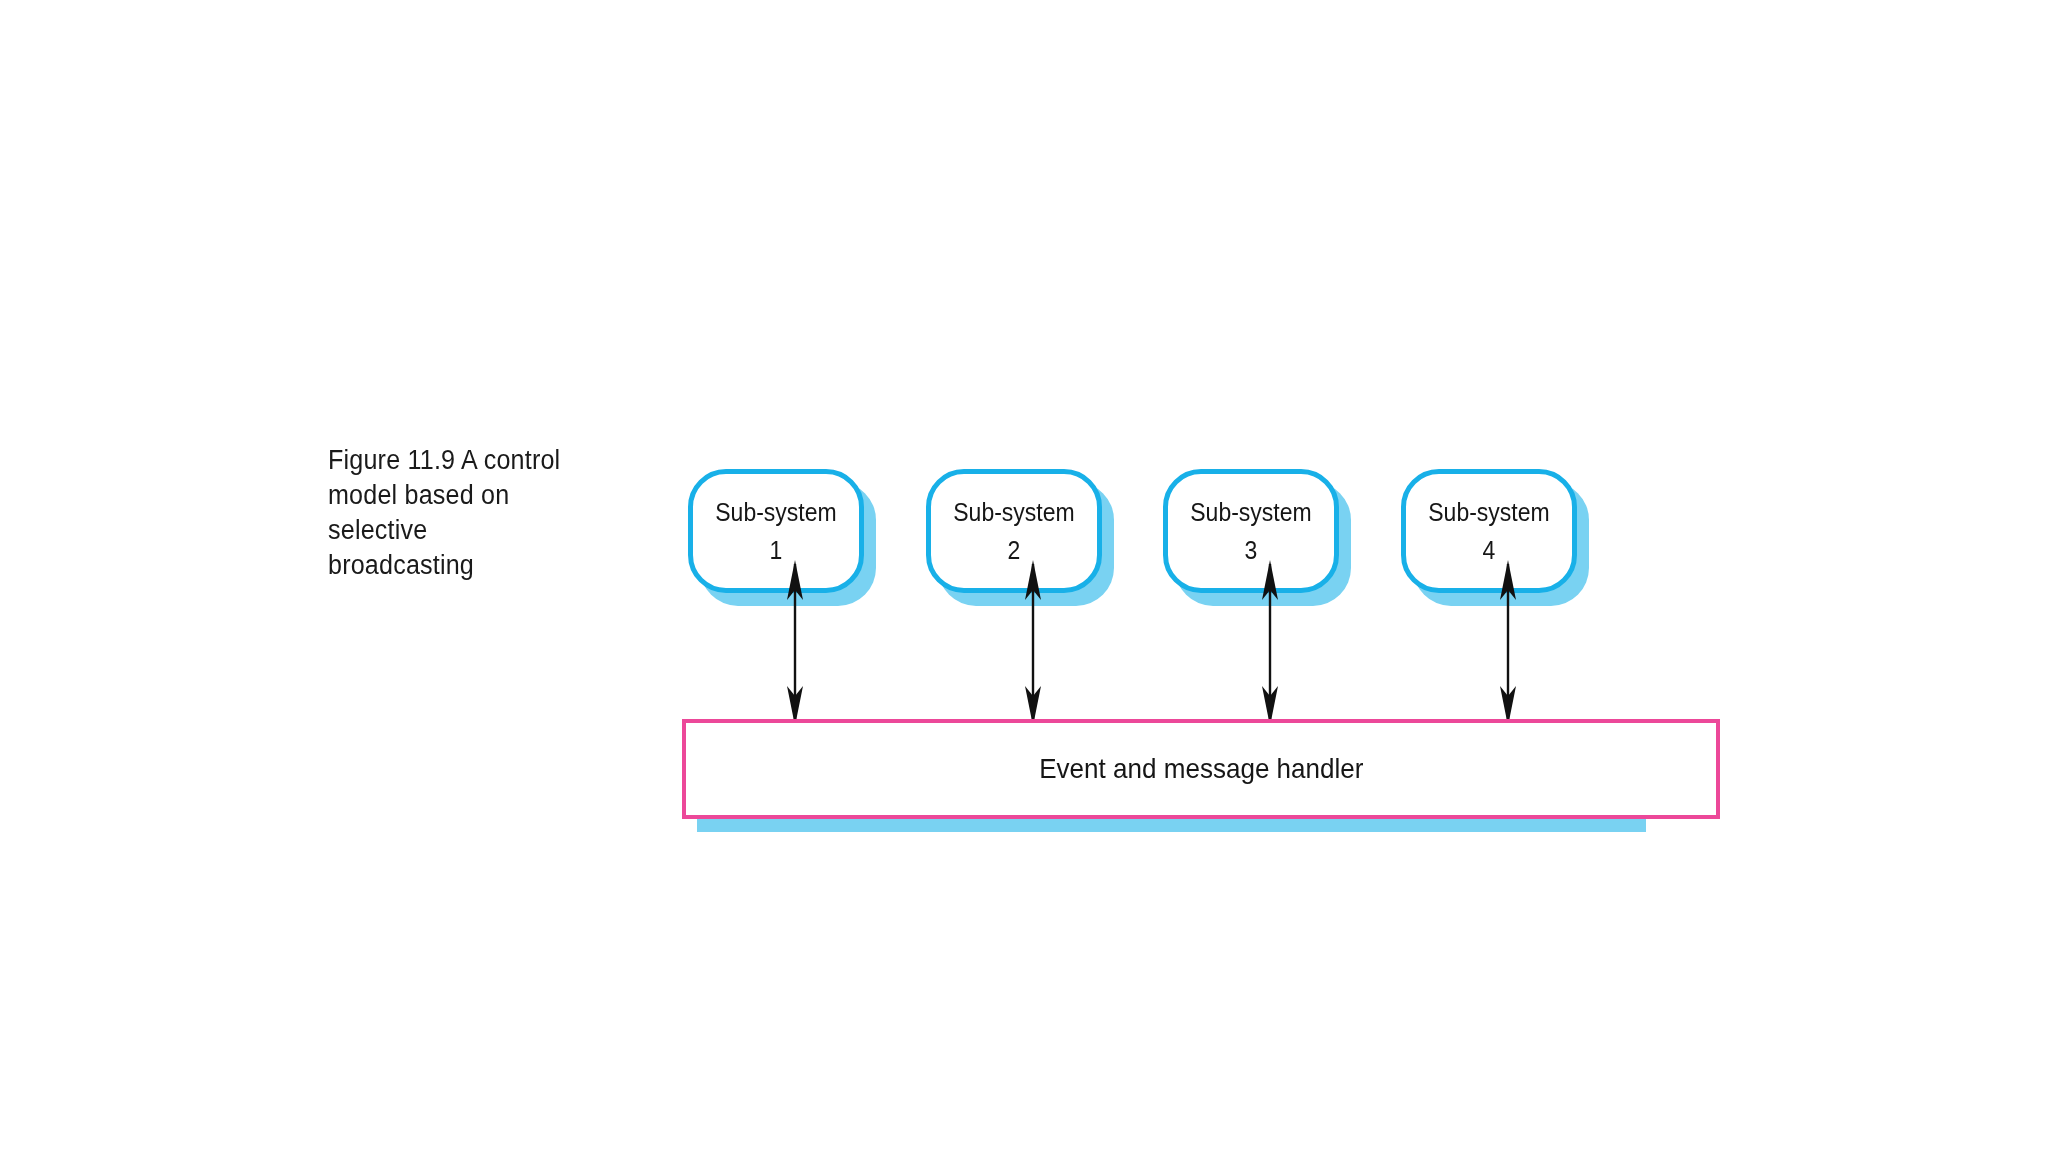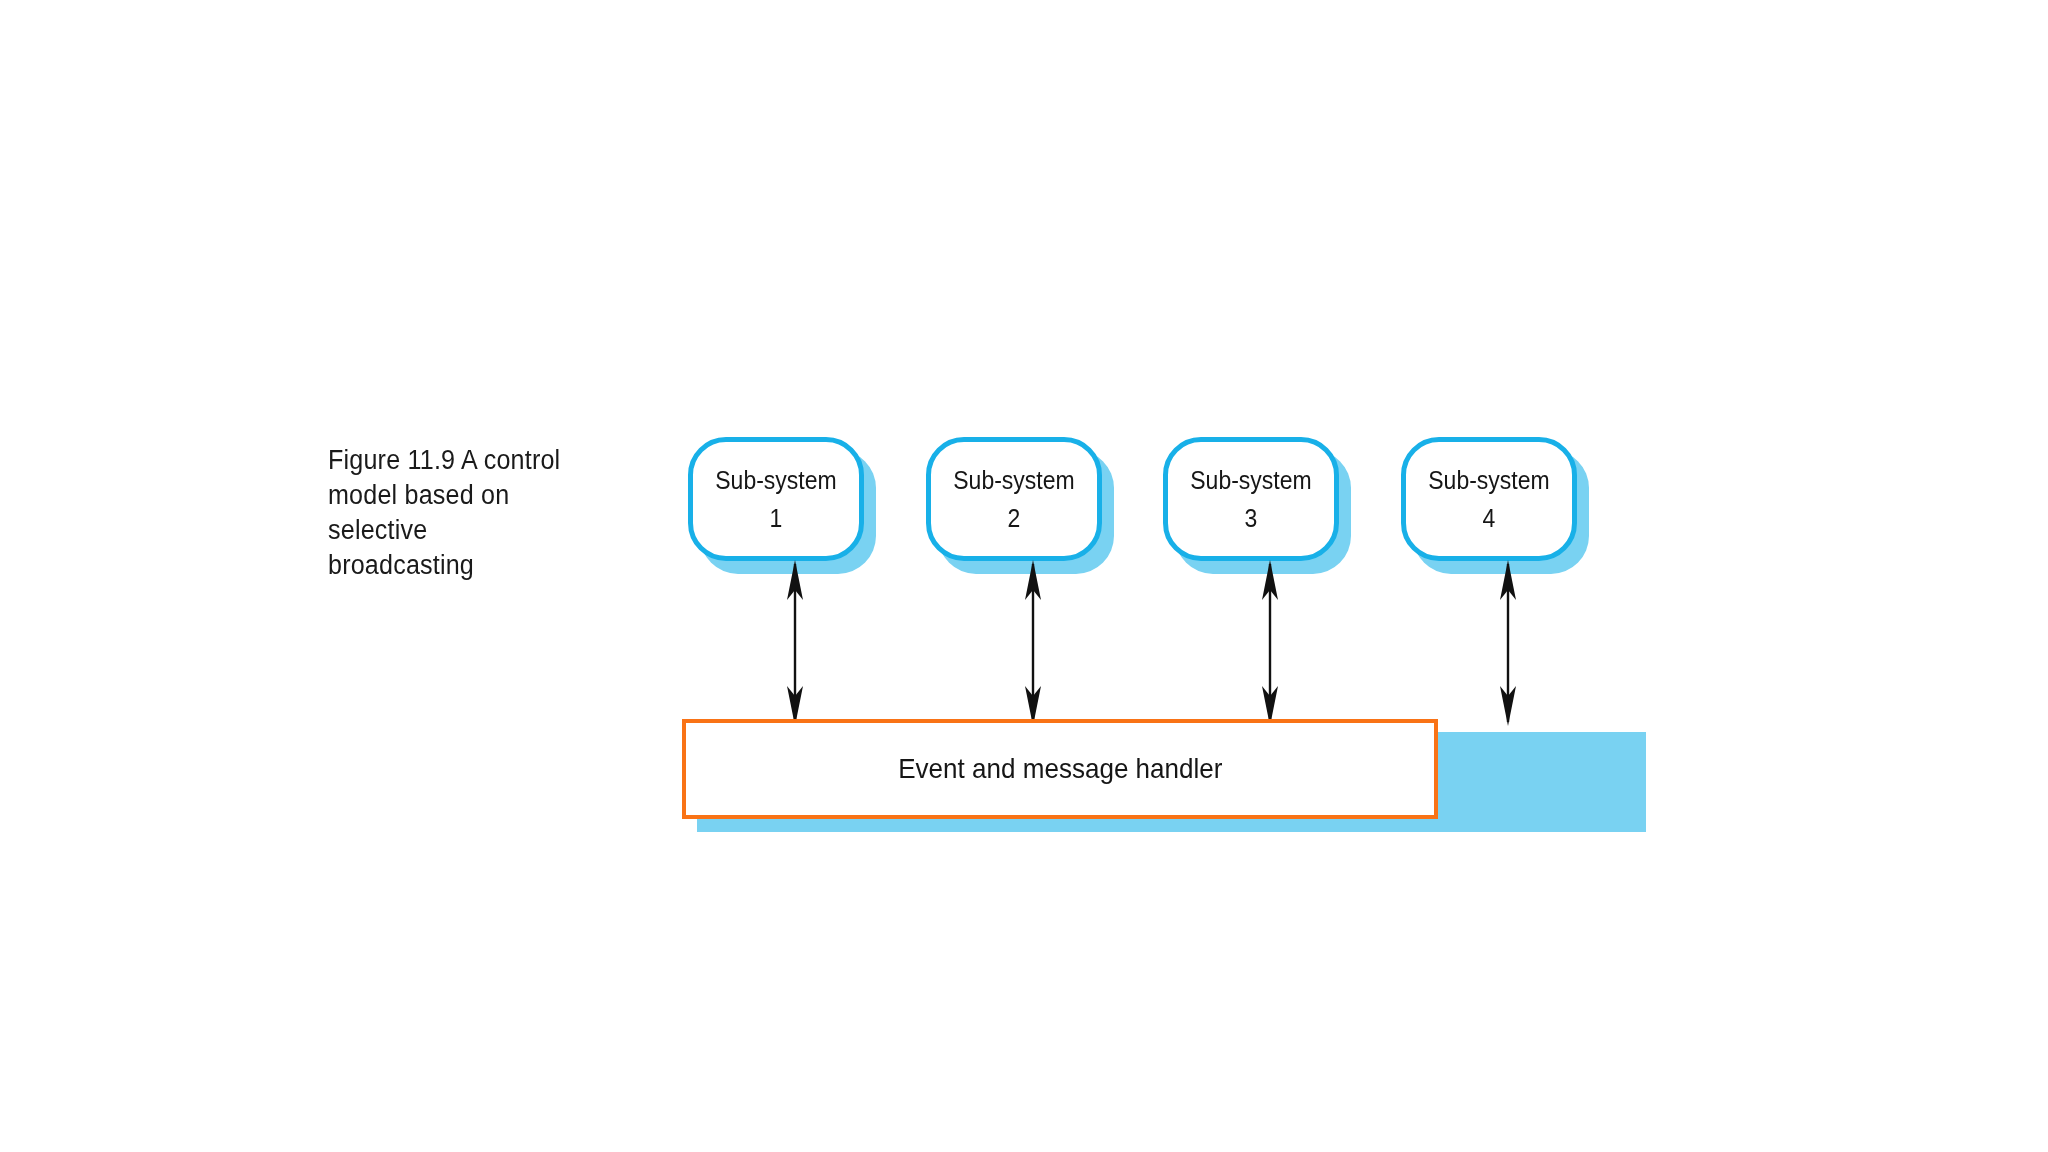--- a/index.html
+++ b/index.html
@@ -40,20 +40,21 @@
     transform: scaleX(0.93);
     transform-origin: left top;
     white-space: pre-wrap;
   }
 
   
   .subsystem-node {
     position: absolute;
     width: 176px;
     height: 124px;
+    margin-top: 32px;
   }
   .subsystem-node .node-shadow {
     position: absolute;
     left: 12px;
     top: 13px;
     width: 176px;
     height: 124px;
     border-radius: 38px;
     background: #79d2f2;
   }
@@ -109,24 +110,24 @@
     left: 15px;
     top: 13px;
     width: 949px;
     height: 100px;
     background: #79d2f2;
   }
   #handler-node .handler-body {
     position: absolute;
     left: 0;
     top: 0;
-    width: 756px;
+    width: 1038px;
     height: 100px;
     box-sizing: border-box;
-    border: 4px solid #f97316;
+    border: 4px solid #ec4899;
     background: #ffffff;
     display: flex;
     align-items: center;
     justify-content: center;
   }
   #handler-node .handler-label {
     color: #161616;
     font-family: "Liberation Sans Narrow", "Liberation Sans", "DejaVu Sans", sans-serif;
     font-size: 28px;
     line-height: 32px;

